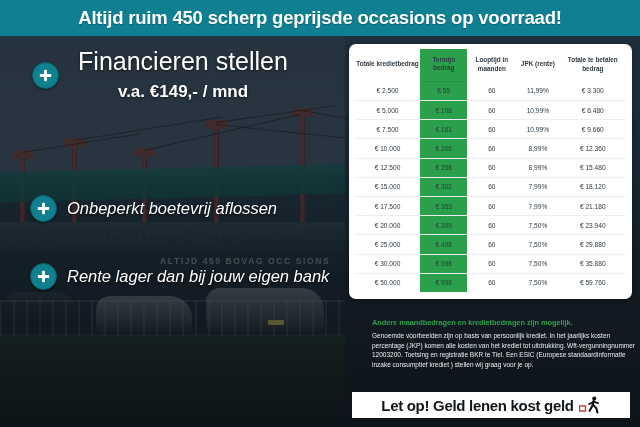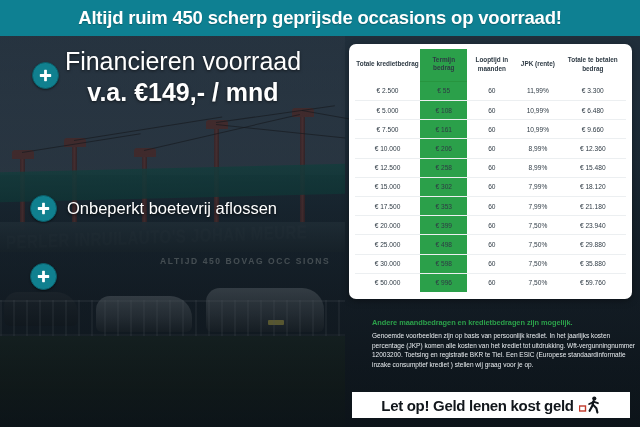--- a/index.html
+++ b/index.html
@@ -127,21 +127,21 @@
   .headline {
     position: absolute; left: 28px; top: 10px; width: 310px;
     text-align: center;
   }
   .headline .l1 {
     color: #fff; font-size: 25px; line-height: 30px; font-weight: normal;
     text-shadow: 0 1px 3px rgba(0,0,0,.6);
     white-space: nowrap;
   }
   .headline .l2 {
-    color: #fff; font-size: 25px; line-height: 32px; font-weight: bold;
+    color: #fff; font-size: 17px; line-height: 32px; font-weight: bold;
     text-shadow: 0 1px 3px rgba(0,0,0,.6);
     white-space: nowrap;
   }
 
   .plus {
     position: absolute;
     width: 27px; height: 27px; border-radius: 50%;
     background: #10808f;
     border: 1px solid #0b5f6b;
     display:flex; align-items:center; justify-content:center;
@@ -151,20 +151,21 @@
   .plus svg { display:block; }
 
   .plus-head { left: 32px; top: 26px; }
 
   .bullets {
     position: absolute; left: 30px; top: 138px; width: 315px;
   }
   .bullet {
     display: flex; align-items: center; gap: 10px;
     height: 68px;
+    font-style: italic;
   }
   .bullet-label {
     color: #ffffff;
     font-size: 16.5px;
     text-shadow: 0 1px 3px rgba(0,0,0,.75);
     white-space: nowrap;
   }
 
   
   .card {
@@ -291,21 +292,21 @@
   <div class="left">
 
     <div class="plus plus-head">
       <svg width="15" height="15" viewBox="0 0 15 15" aria-hidden="true">
         <rect x="6.1" y="1.8" width="2.8" height="11.4" rx="0.6" fill="#ffffff"></rect>
         <rect x="1.8" y="6.1" width="11.4" height="2.8" rx="0.6" fill="#ffffff"></rect>
       </svg>
     </div>
 
     <div class="headline">
-      <div class="l1">Financieren voorraad</div>
+      <div class="l1">Financieren stellen</div>
       <div class="l2">v.a. €149,- / mnd</div>
     </div>
 
     <div class="bullets">
 
       <div class="bullet">
         <span class="plus" style="position:relative;left:0;top:0;">
           <svg width="15" height="15" viewBox="0 0 15 15" aria-hidden="true">
             <rect x="6.1" y="1.8" width="2.8" height="11.4" rx="0.6" fill="#ffffff"></rect>
             <rect x="1.8" y="6.1" width="11.4" height="2.8" rx="0.6" fill="#ffffff"></rect>
@@ -315,20 +316,21 @@
       </div>
 
 
       <div class="bullet">
         <span class="plus" style="position:relative;left:0;top:0;">
           <svg width="15" height="15" viewBox="0 0 15 15" aria-hidden="true">
             <rect x="6.1" y="1.8" width="2.8" height="11.4" rx="0.6" fill="#ffffff"></rect>
             <rect x="1.8" y="6.1" width="11.4" height="2.8" rx="0.6" fill="#ffffff"></rect>
           </svg>
         </span>
+        <span class="bullet-label">Rente lager dan bij jouw eigen bank</span>
       </div>
 
     </div>
   </div>
 
   <div class="card">
     <table class="rates">
       <colgroup>
         <col class="c0">
           <col class="c1">

